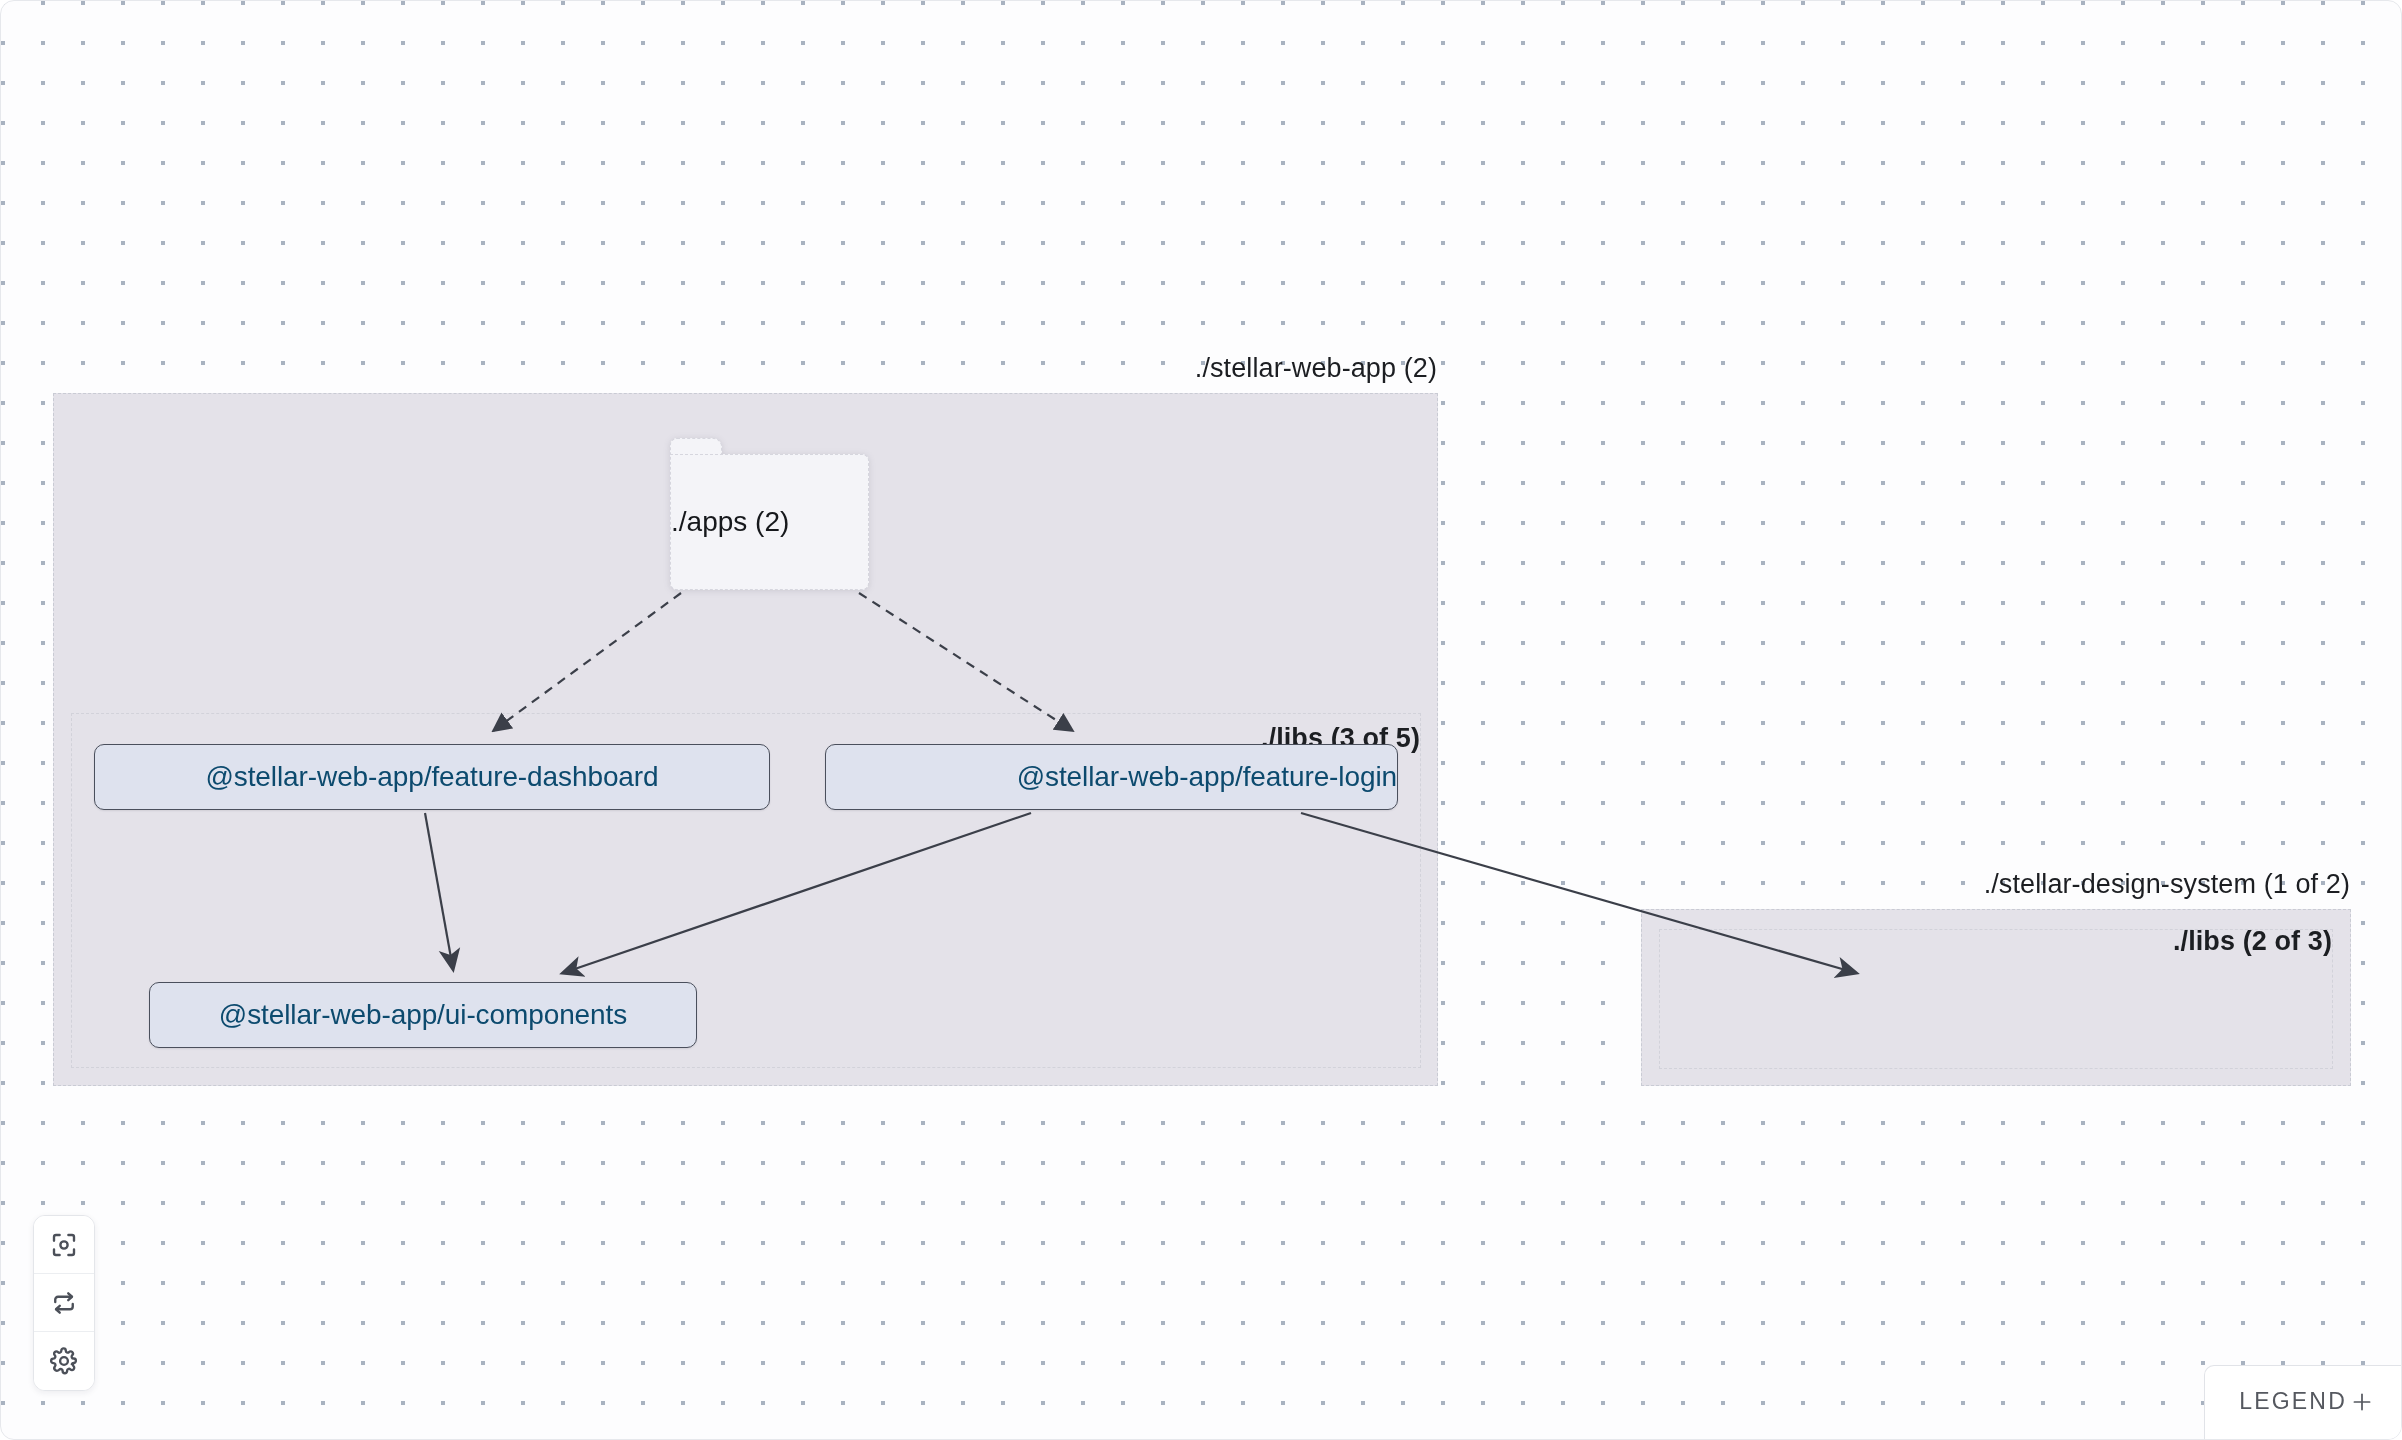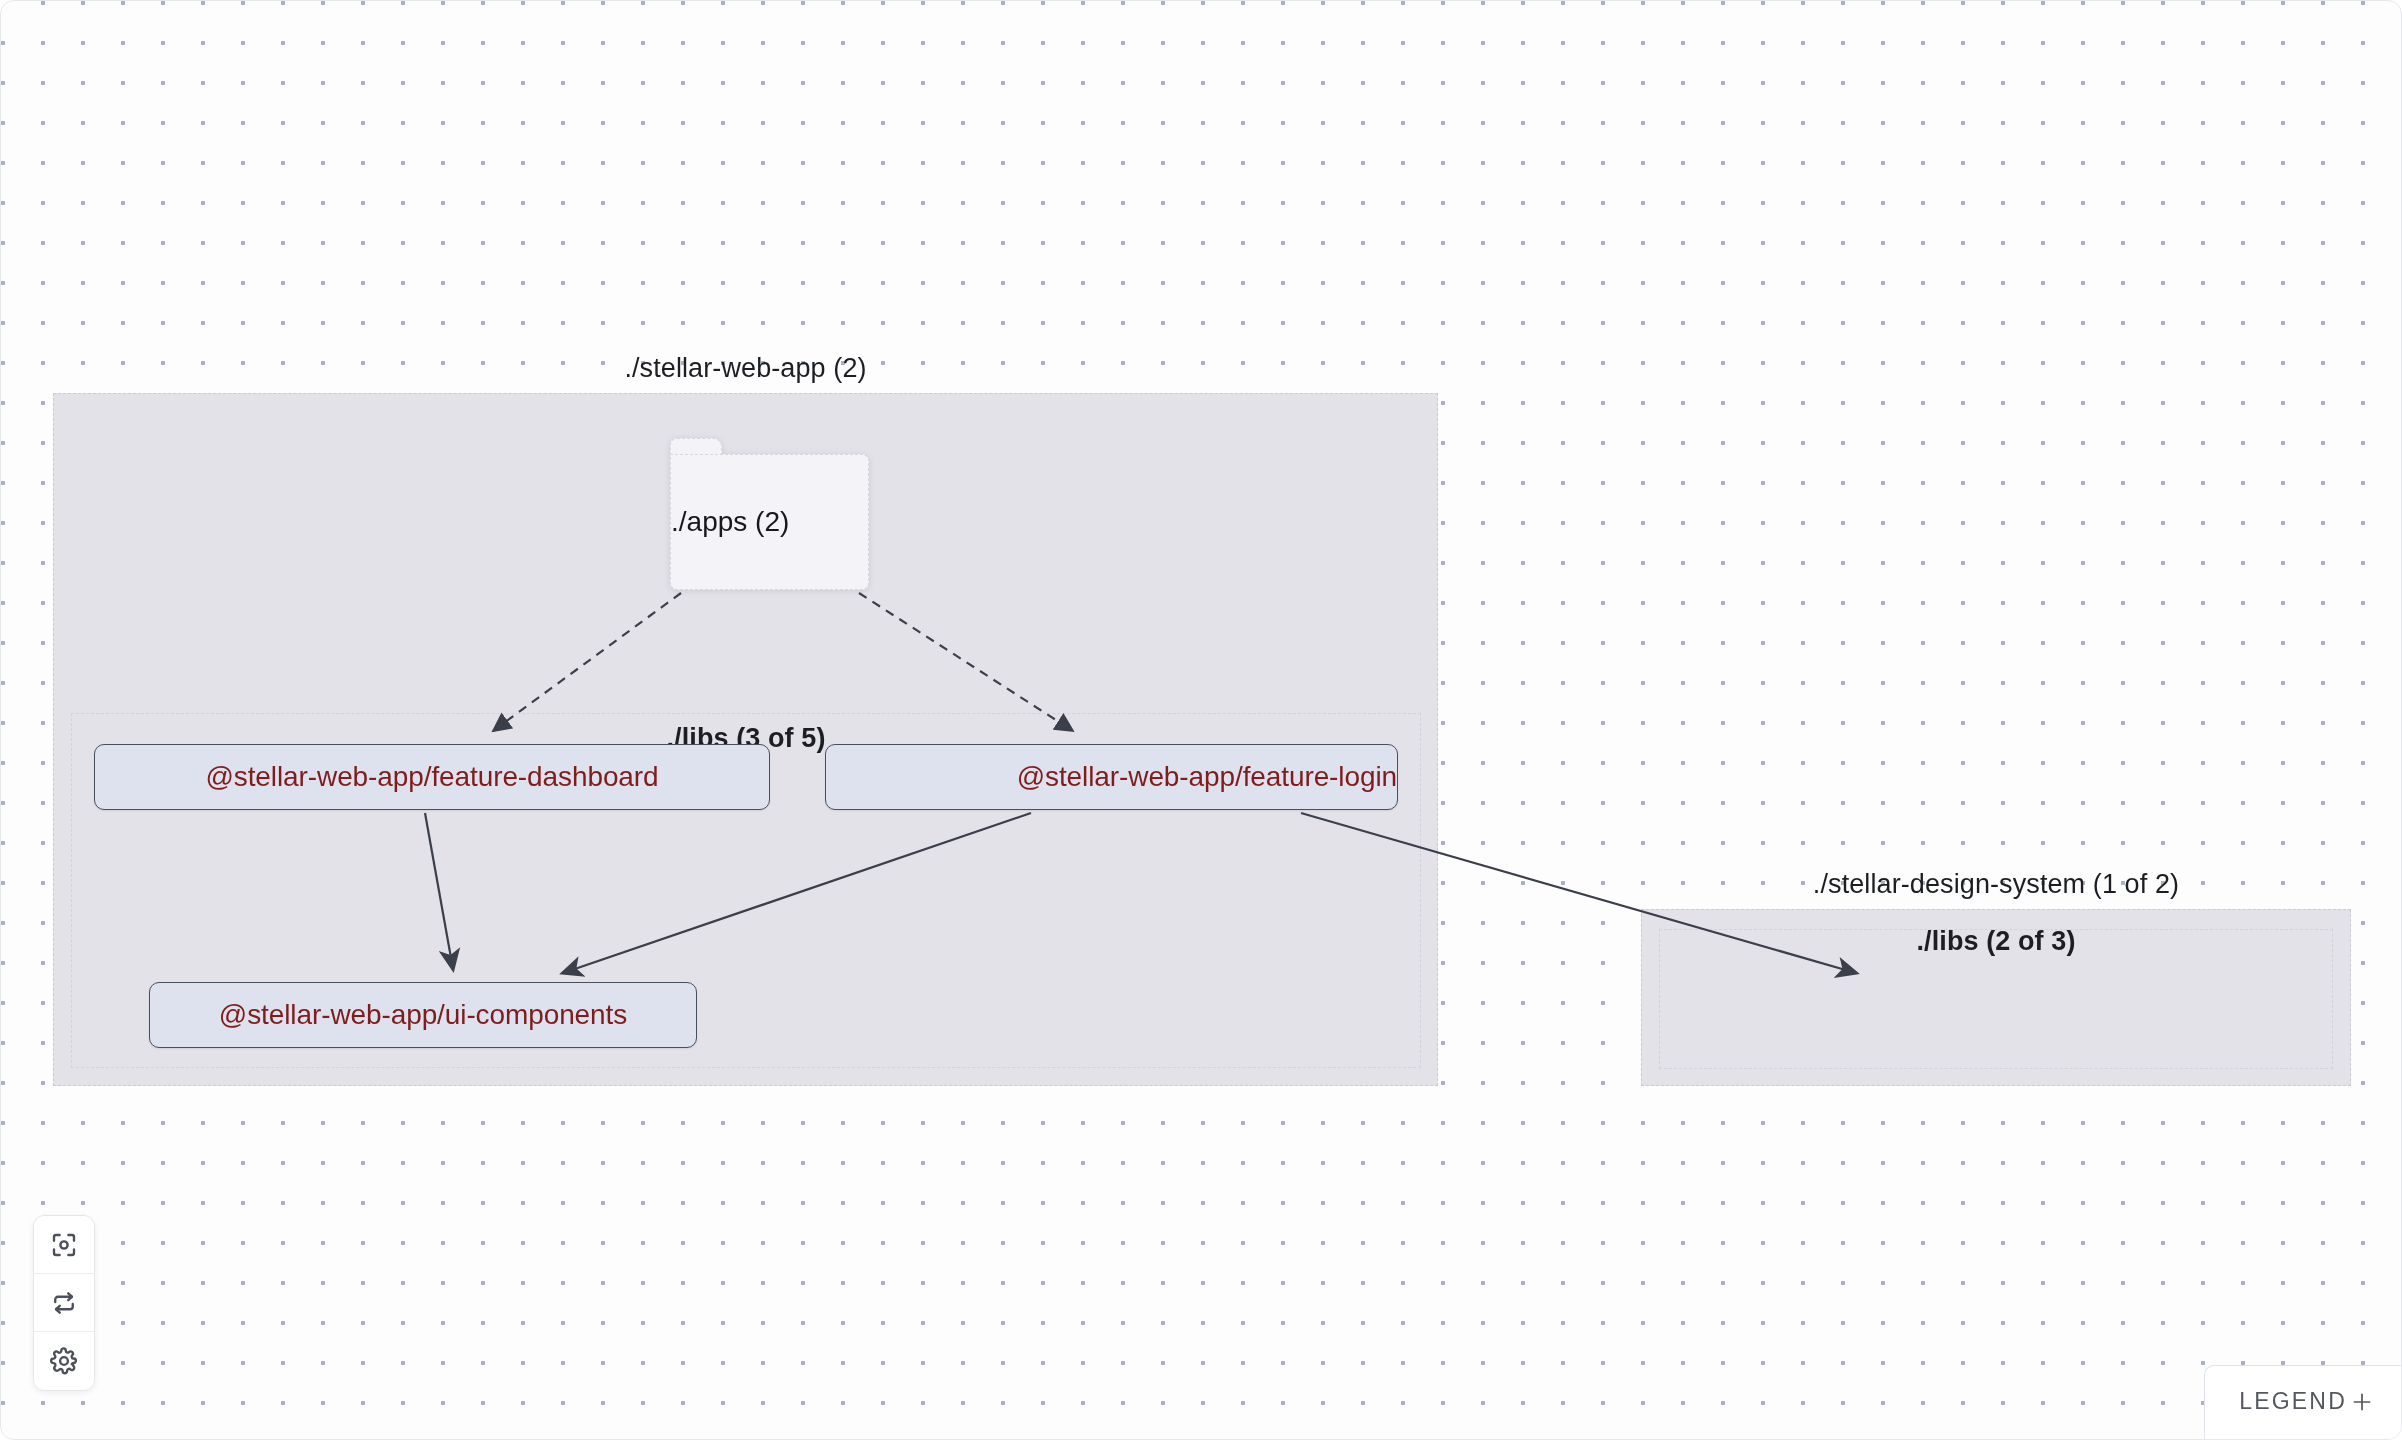--- a/index.html
+++ b/index.html
@@ -42,21 +42,21 @@
     z-index: 1;
   }
   .group.level2 {
     background: #e4e2e9;
     border: 1.6px dashed #d2d2da;
     font-weight: bold;
   }
   .group-label {
     position: absolute;
     left: 0; right: 0;
-    text-align: center;
+    text-align: right;
     font-size: 27px;
     color: #1c1e22;
     letter-spacing: 0.1px;
     white-space: nowrap;
     z-index: 6;
   }
   .group-label.outside { top: -41px; }
   .group-label.inside  { top: 9px; }
 
   
@@ -96,21 +96,21 @@
     background: #dee2ee;
     border: 1.8px solid #4a4f5c;
     border-radius: 10px;
     display: flex;
     align-items: center;
     justify-content: center;
     box-shadow: 0 1px 2px rgba(30,30,50,0.10);
   }
   .node span {
     font-size: 28px;
-    color: #7f1d1d;
+    color: #0c4a6e;
     white-space: nowrap;
     letter-spacing: -0.1px;
   }
 
   
   #toolbar {
     position: absolute;
     left: 32px;
     bottom: 48px;
     width: 62px;

